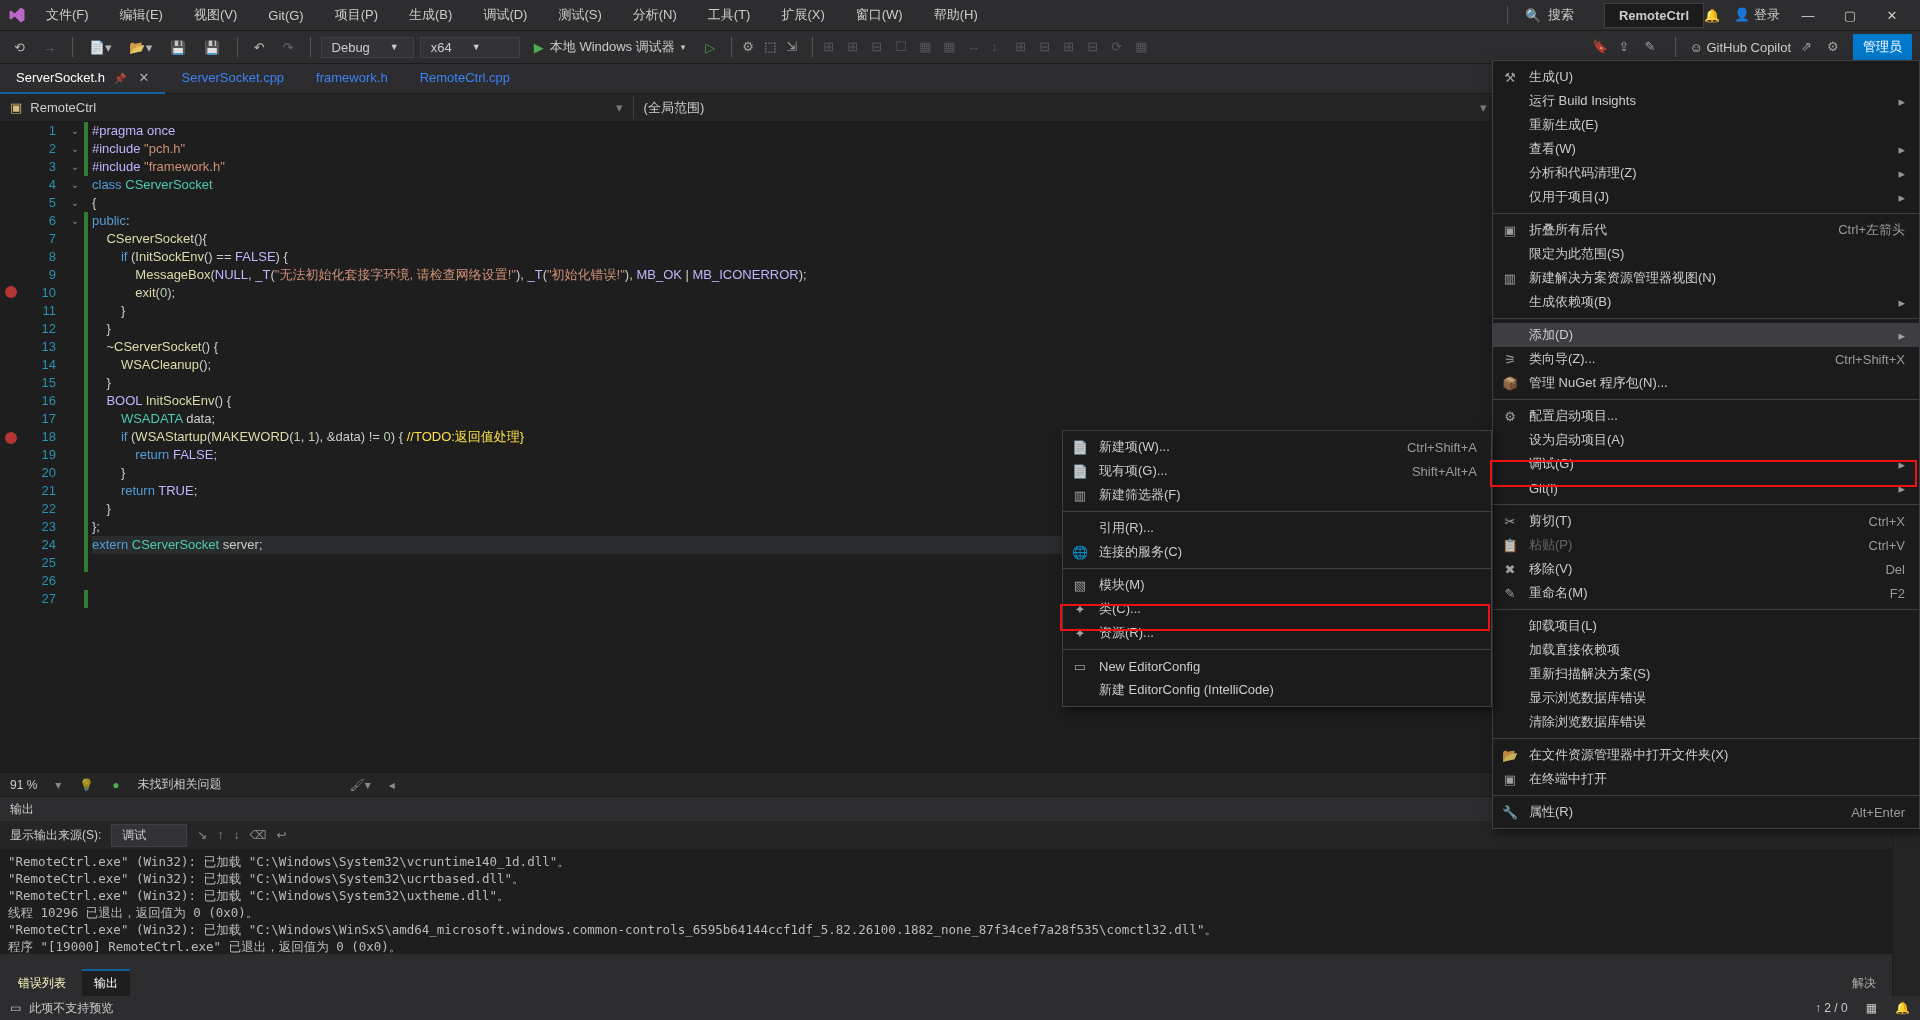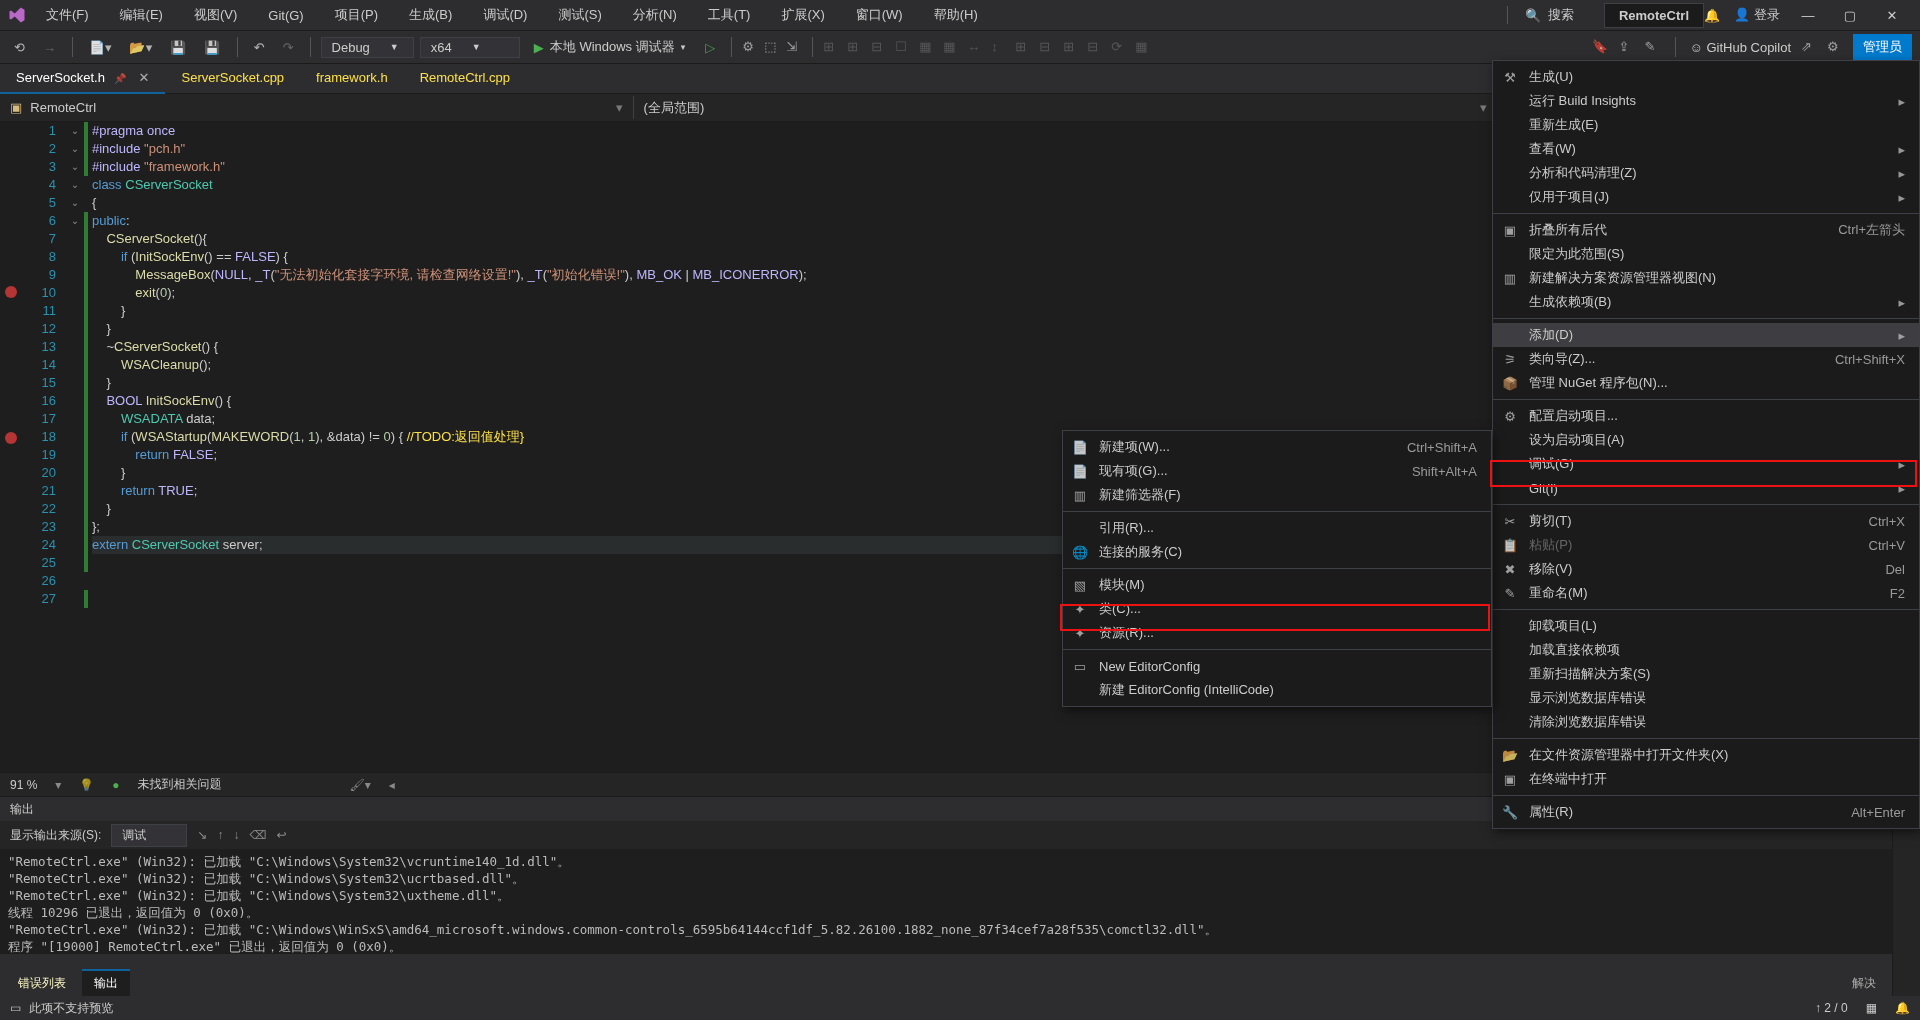--- a/index.html
+++ b/index.html
@@ -23,21 +23,21 @@
   .tb-sep { width:1px; height:20px; background:#555; margin:0 4px;}
   .tb-combo { background:#333337; border:1px solid #3f3f46; padding:2px 14px 2px 10px; display:inline-flex; align-items:center; gap:20px;}
   .tb-start { display:inline-flex; align-items:center; gap:6px; padding:2px 8px;}
   .tb-start .tri { color:#4caf50; }
   .tb-right { margin-left: auto; display:flex; gap:10px; align-items:center; }
   .admin-badge { background:#007acc; color:#fff; padding:4px 10px; font-size:13px; }
   .tb-ico { width:16px; height:16px; display:inline-block; opacity:.7; }
   
   
   .tabstrip { display:flex; height:30px; background:#2d2d30; border-bottom:1px solid #1b1b1c;}
-  .tab { padding:6px 16px; color:#fde047; position:relative; }
+  .tab { padding:6px 16px; color:#3b82f6; position:relative; }
   .tab.active { color:#fff; }
   .tab.active::after { content:""; position:absolute; left:0; right:0; bottom:-1px; height:2px; background:#0e639c;}
   .tab .pin { font-size:10px; opacity:.6; margin-left:6px;}
   .tab .close { margin-left:8px; opacity:.6;}
   .tabstrip-right { margin-left:auto; display:flex; gap:10px; padding-right:12px; opacity:.7;}
   
   
   .navbar { display:flex; align-items:center; height:28px; background:#252526; border-bottom:1px solid #1b1b1c; }
   .nav-combo { flex:0 0 33%; padding:4px 10px; border-right:1px solid #3f3f46; display:flex; align-items:center; gap:8px;}
   .nav-combo:last-child { border-right:none; flex:1;}

